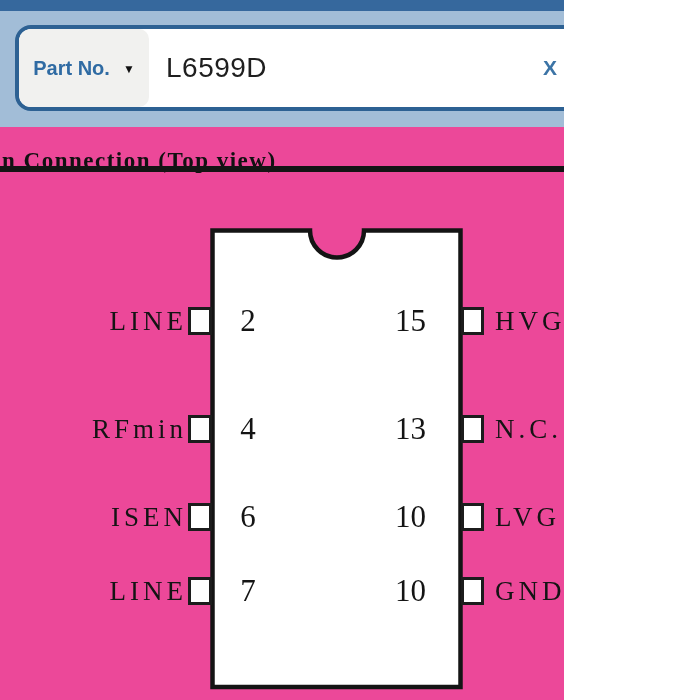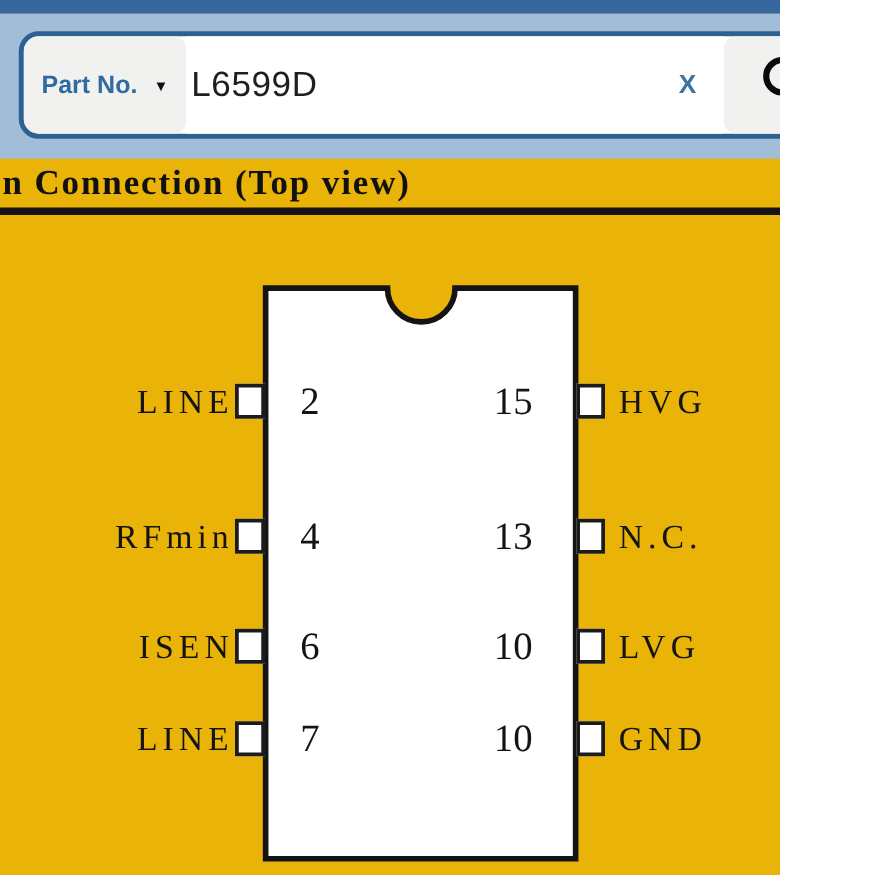--- a/index.html
+++ b/index.html
@@ -1,42 +1,42 @@
 <!DOCTYPE html>
 <html><head>
 <meta charset="utf-8">
 <style>
   html,body{margin:0;padding:0;}
   body{width:700px;height:700px;overflow:hidden;background:#fff;
        font-family:"Liberation Sans",sans-serif;}
-  .screen{position:relative;width:624px;height:700px;background:#eab308;overflow:hidden;}
+  .screen{position:relative;width:564px;height:700px;background:#ec4899;overflow:hidden;}
 
   
   .topbar{position:absolute;left:0;top:0;width:700px;height:11px;background:#36689d;}
   .banner{position:absolute;left:0;top:11px;width:700px;height:116px;background:#a2bdd7;}
 
   
   .search-box{position:absolute;left:15px;top:14px;width:670px;height:86px;
       background:#fff;border:4px solid #2d6193;border-radius:16px;
       box-sizing:border-box;display:flex;align-items:stretch;overflow:hidden;}
   .seg-category{width:130px;background:#f1f1ef;display:flex;align-items:center;
       justify-content:center;gap:13px;border-radius:11px 10px 10px 11px;flex:0 0 auto;cursor:pointer;}
   .seg-category .cat-label{color:#2f6ba3;font-weight:700;font-size:20px;}
   .seg-category .caret{color:#111;font-size:12px;padding-top:2px;}
   .seg-input{flex:1 1 auto;display:flex;align-items:center;background:#fff;
-      padding-left:4px;position:relative;}
+      padding-left:17px;position:relative;}
   .query-text{font-size:28px;color:#1f1f1f;letter-spacing:0.5px;}
   .clear-btn{position:absolute;right:22px;top:50%;transform:translateY(-50%);
       color:#3c74a6;font-weight:700;font-size:21px;cursor:pointer;}
   .seg-button{width:102px;flex:0 0 auto;background:#f1f1ef;display:flex;
       align-items:center;justify-content:center;border-radius:10px 11px 11px 10px;cursor:pointer;}
 
   
-  .heading{position:absolute;left:2px;top:131px;width:696px;
-      font-family:"Liberation Serif",serif;font-weight:700;font-size:28px;
+  .heading{position:absolute;left:2px;top:148px;width:696px;
+      font-family:"Liberation Serif",serif;font-weight:700;font-size:23px;
       letter-spacing:1.5px;color:#111;white-space:nowrap;}
   .rule{position:absolute;left:0;top:166px;width:700px;height:6px;background:#141414;}
 
   
   .diagram{position:absolute;left:0;top:172px;width:700px;height:528px;
       font-family:"Liberation Serif",serif;color:#141414;}
   .chip-svg{position:absolute;left:0;top:0;}
   .pin-row{position:absolute;left:0;width:700px;height:30px;}
   .pin-row .lab-l{position:absolute;right:513px;top:0;line-height:30px;
       font-size:27px;letter-spacing:4px;white-space:nowrap;}

